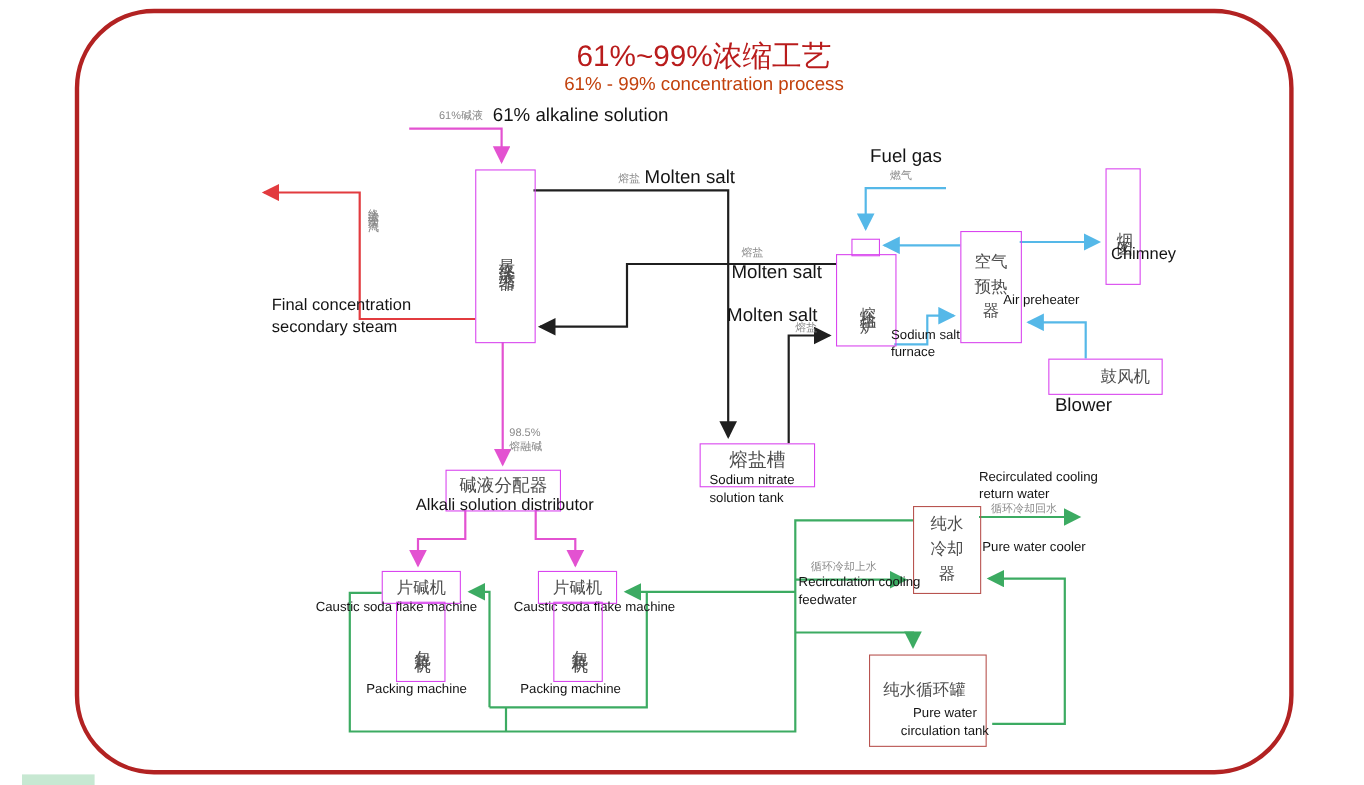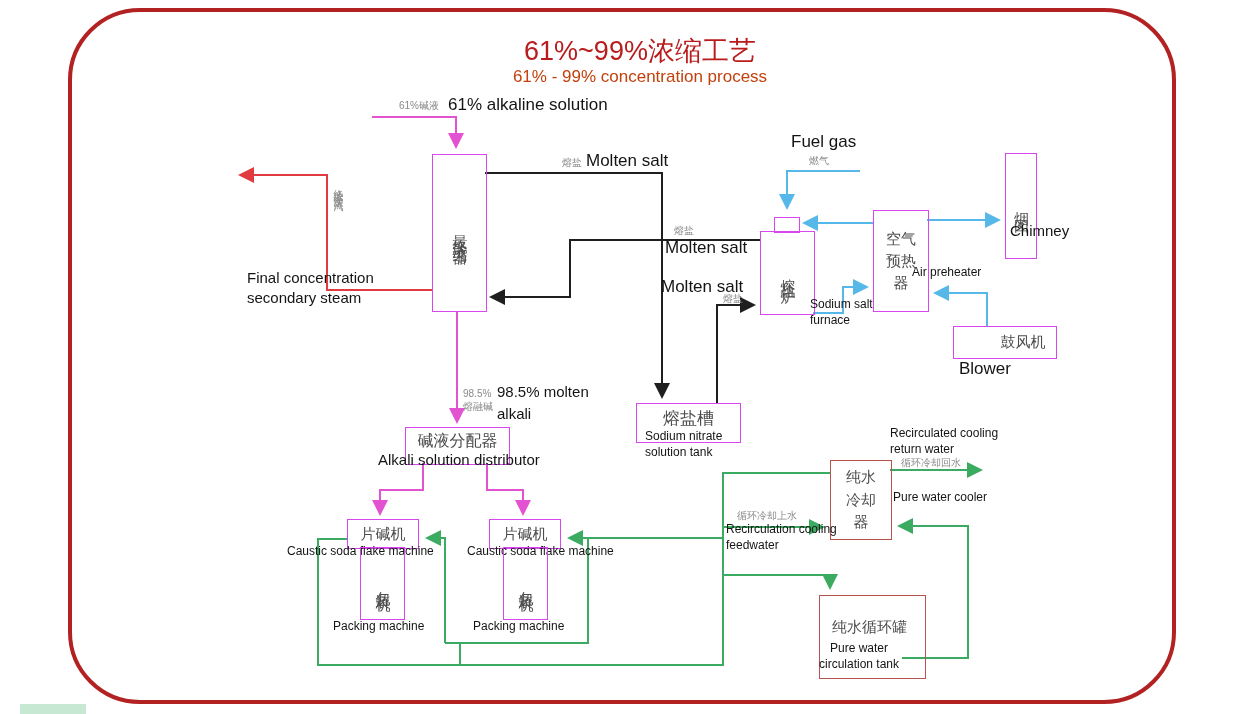--- a/index.html
+++ b/index.html
@@ -129,21 +129,21 @@
   <div class="pbox" style="left:503px;top:547px;width:43px;height:71px;">
     <span class="vtext" style="font-size:15px;letter-spacing:3px;">包装机</span>
   </div>
   <div class="lbl en12" style="left:473px;top:619px;">Packing machine</div>
 
   <div class="pbox dark" style="left:830px;top:460px;width:60px;height:78px;">
     <span class="w" style="font-size:15px;width:34px;word-break:break-all;line-height:1.5;text-align:center;">纯水冷却器</span>
   </div>
   <div class="lbl en12" style="left:893px;top:490px;">Pure water cooler</div>
 
-  <div class="pbox dark" style="left:819px;top:595px;width:105px;height:82px;align-items:flex-start;justify-content:flex-start;">
+  <div class="pbox dark" style="left:790px;top:595px;width:105px;height:82px;align-items:flex-start;justify-content:flex-start;">
     <span style="font-size:15px;margin:22px 0 0 12px;">纯水循环罐</span>
   </div>
   <div class="lbl en12 w" style="left:809px;top:641px;width:100px;text-align:center;">Pure water circulation tank</div>
 
   <div class="lbl cnsmall" style="left:399px;top:99px;">61%碱液</div>
   <div class="lbl en17" style="left:448px;top:94px;">61% alkaline solution</div>
 
   <div class="lbl cnsmall" style="left:562px;top:156px;">熔盐</div>
   <div class="lbl en17" style="left:586px;top:150px;">Molten salt</div>
 
@@ -153,20 +153,19 @@
   <div class="lbl en17" style="left:661px;top:276px;">Molten salt</div>
   <div class="lbl cnsmall" style="left:723px;top:292px;">熔盐</div>
 
   <div class="lbl en17" style="left:791px;top:131px;">Fuel gas</div>
   <div class="lbl cnsmall" style="left:809px;top:154px;">燃气</div>
 
   <div class="lbl cnsmall vtext" style="left:332px;top:181px;height:102px;letter-spacing:2px;">终浓缩二次蒸汽</div>
   <div class="lbl en15 w" style="left:247px;top:268px;width:168px;">Final concentration secondary steam</div>
 
   <div class="lbl cnsmall w" style="left:463px;top:387px;width:38px;">98.5% 熔融碱</div>
-  <div class="lbl en15 w" style="left:497px;top:381px;width:118px;line-height:1.45;">98.5% molten alkali</div>
 
   <div class="lbl en12 w" style="left:890px;top:426px;width:126px;">Recirculated cooling return water</div>
   <div class="lbl cnsmall" style="left:901px;top:456px;">循环冷却回水</div>
 
   <div class="lbl cnsmall" style="left:737px;top:509px;">循环冷却上水</div>
   <div class="lbl en12 w" style="left:726px;top:522px;width:112px;">Recirculation cooling feedwater</div>
 </div>
 
 </body></html>

